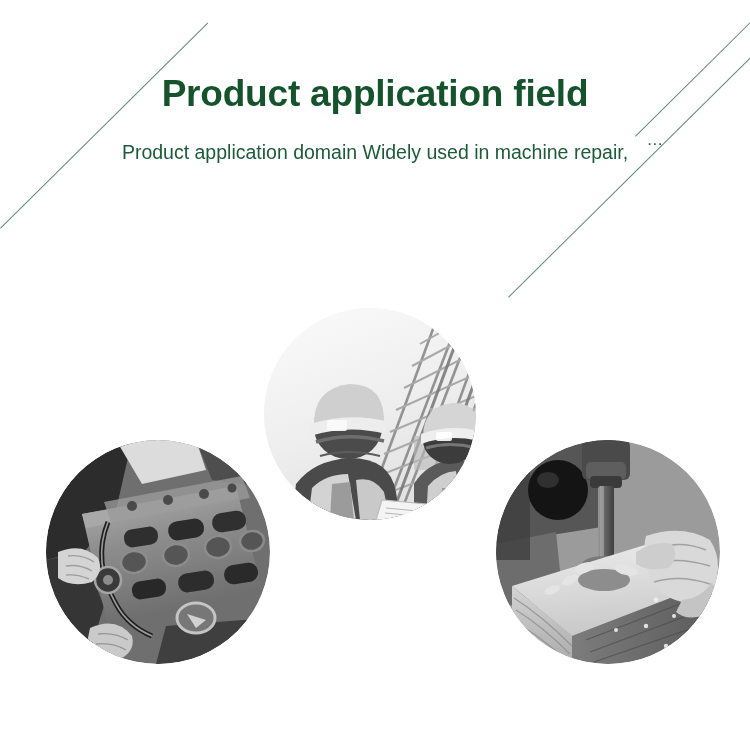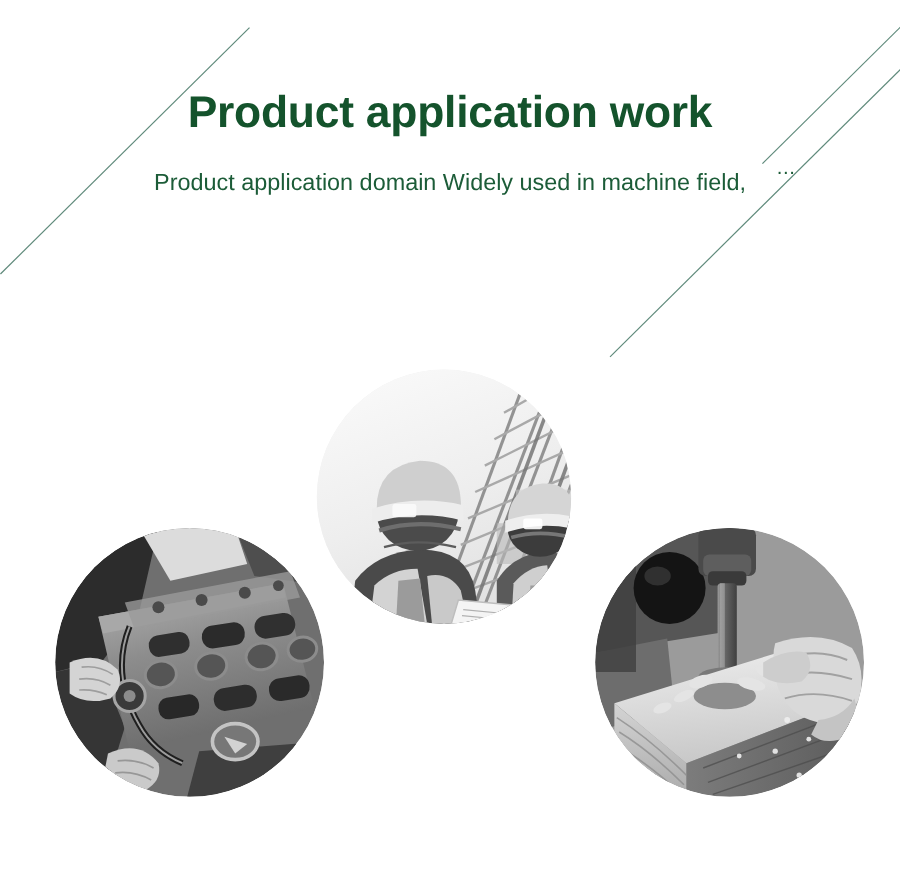--- a/index.html
+++ b/index.html
@@ -102,23 +102,23 @@
 </head>
 <body>
 
 <div id="page">
 
   <div class="deco-line deco-line-1"></div>
   <div class="deco-line deco-line-2"></div>
   <div class="deco-line deco-line-3"></div>
 
   <div class="header-block">
-    <h1 class="page-title">Product application work</h1>
+    <h1 class="page-title">Product application field</h1>
     <div class="subtitle">
-      <span>Product application domain Widely used in machine field,</span>
+      <span>Product application domain Widely used in machine repair,</span>
       <span class="ellipsis-mark">...</span>
       <br>
     </div>
   </div>
 
   <div class="photo-circle circle-top">
     <svg width="212" height="212" viewBox="0 0 212 212">
       <defs>
         <linearGradient id="skyT" x1="0" y1="0" x2="0.4" y2="1">
           <stop offset="0%" stop-color="#fbfbfb"></stop>

